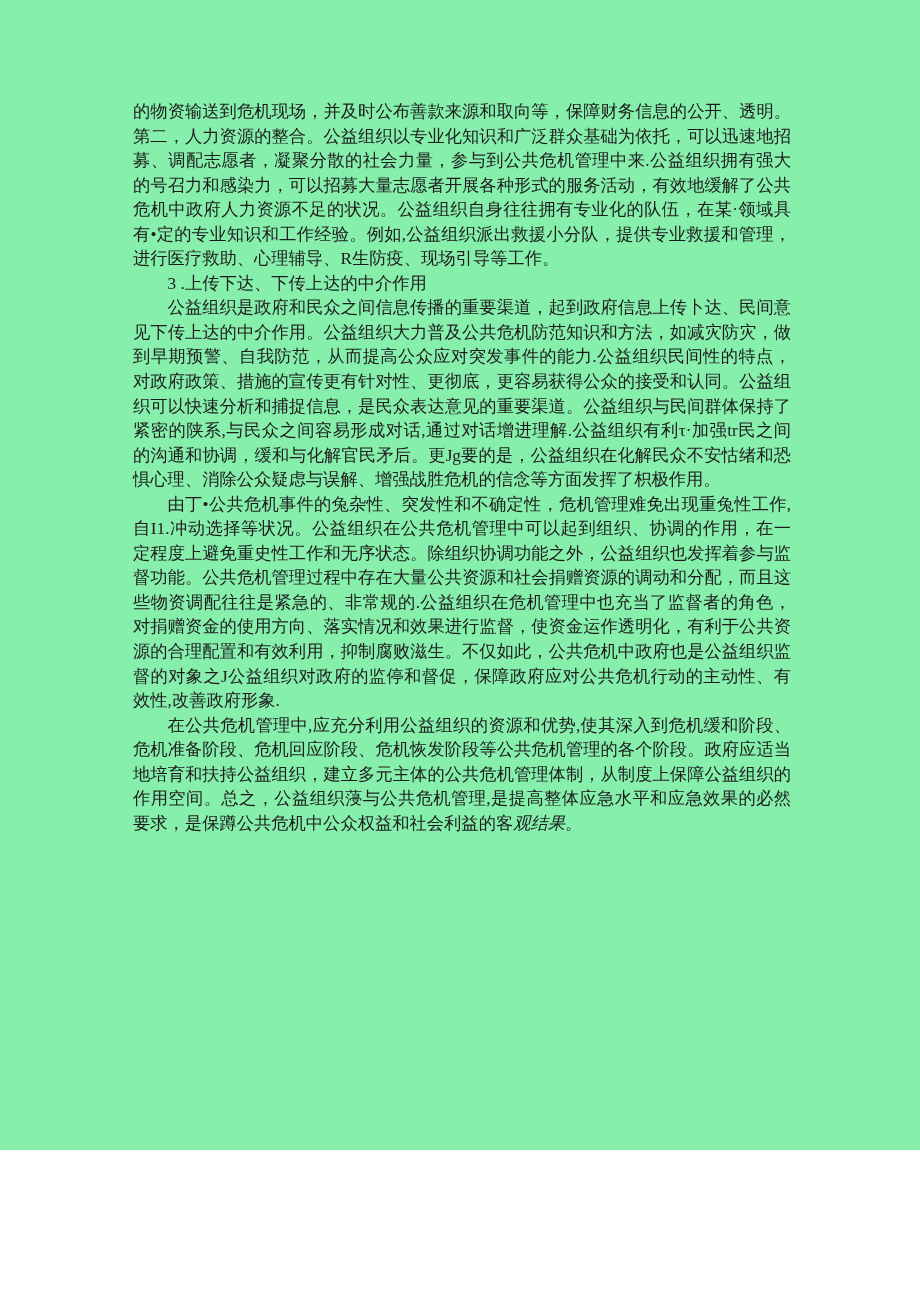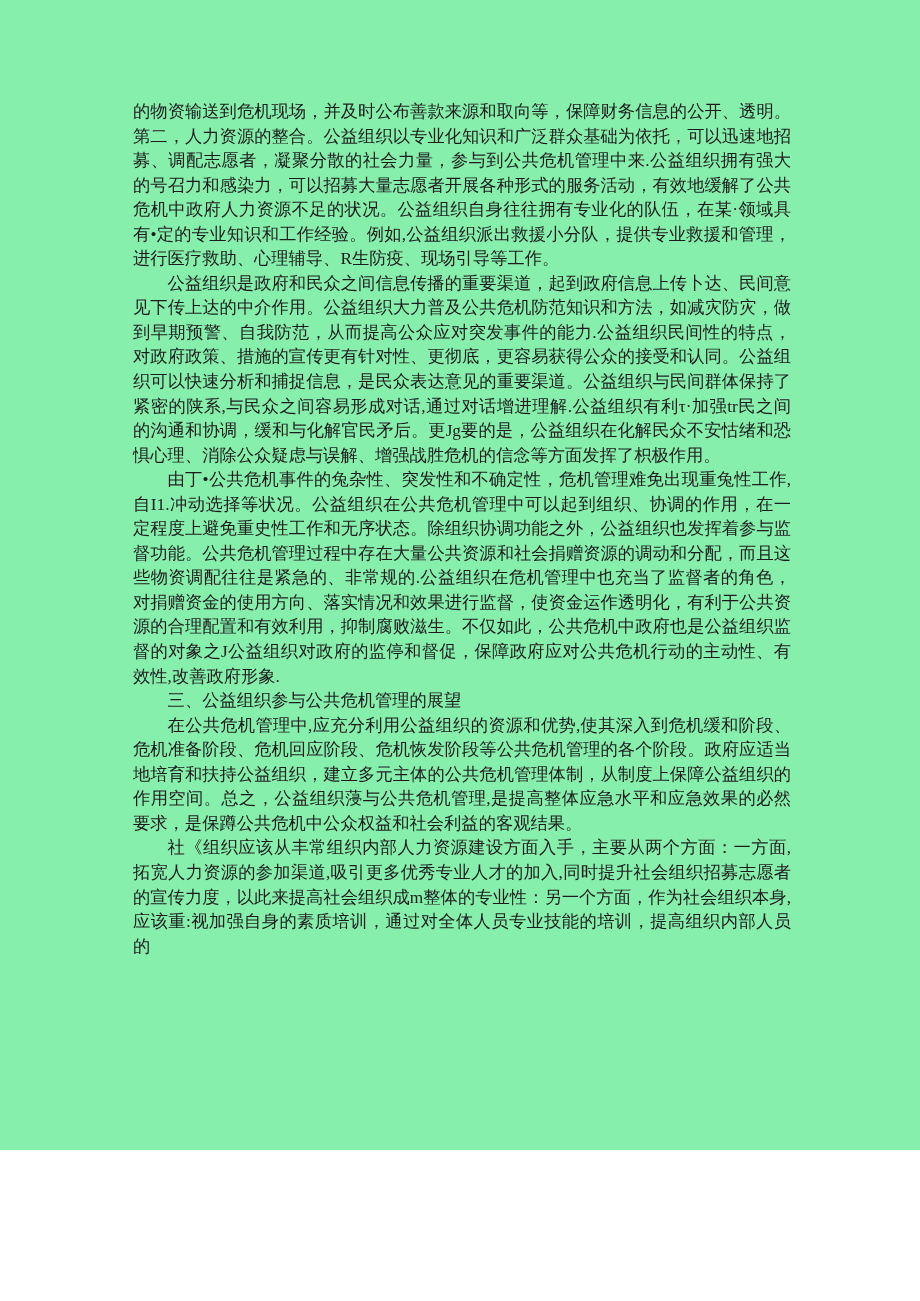--- a/index.html
+++ b/index.html
@@ -27,39 +27,39 @@
   }
   .text-block p {
     margin: 0;
     padding: 0;
     text-indent: 2em;
   }
   .text-block p.cont {
     text-indent: 0;
   }
   .italic {
+    font-style: italic;
   }
 </style>
 </head>
 <body>
 
 <div class="page">
   <div class="text-block">
 
     <p class="cont">的物资输送到危机现场，并及时公布善款来源和取向等，保障财务信息的公开、透明。第二，人力资源的整合。公益组织以专业化知识和广泛群众基础为依托，可以迅速地招募、调配志愿者，凝聚分散的社会力量，参与到公共危机管理中来.公益组织拥有强大的号召力和感染力，可以招募大量志愿者开展各种形式的服务活动，有效地缓解了公共危机中政府人力资源不足的状况。公益组织自身往往拥有专业化的队伍，在某·领域具有•定的专业知识和工作经验。例如,公益组织派出救援小分队，提供专业救援和管理，进行医疗救助、心理辅导、R生防疫、现场引导等工作。</p>
 
 
 
+    <p>3 .上传下达、下传上达的中介作用</p>
 
     <p>公益组织是政府和民众之间信息传播的重要渠道，起到政府信息上传卜达、民间意见下传上达的中介作用。公益组织大力普及公共危机防范知识和方法，如减灾防灾，做到早期预警、自我防范，从而提高公众应对突发事件的能力.公益组织民间性的特点，对政府政策、措施的宣传更有针对性、更彻底，更容易获得公众的接受和认同。公益组织可以快速分析和捕捉信息，是民众表达意见的重要渠道。公益组织与民间群体保持了紧密的陕系,与民众之间容易形成对话,通过对话增进理解.公益组织有利τ·加强tr民之间的沟通和协调，缓和与化解官民矛后。更Jg要的是，公益组织在化解民众不安怙绪和恐惧心理、消除公众疑虑与误解、增强战胜危机的信念等方面发挥了枳极作用。</p>
 
 
     <p>由丁•公共危机事件的兔杂性、突发性和不确定性，危机管理难免出现重兔性工作,自I1.冲动选择等状况。公益组织在公共危机管理中可以起到组织、协调的作用，在一定程度上避免重史性工作和无序状态。除组织协调功能之外，公益组织也发挥着参与监督功能。公共危机管理过程中存在大量公共资源和社会捐赠资源的调动和分配，而且这些物资调配往往是紧急的、非常规的.公益组织在危机管理中也充当了监督者的角色，对捐赠资金的使用方向、落实情况和效果进行监督，使资金运作透明化，有利于公共资源的合理配置和有效利用，抑制腐败滋生。不仅如此，公共危机中政府也是公益组织监督的对象之J公益组织对政府的监停和督促，保障政府应对公共危机行动的主动性、有效性,改善政府形象.</p>
 
-    <p>三、公益组织参与公共危机管理的展望</p>
 
 
     <p><span>在公共危机管理中,应充分利用公益组织的资源和优势,使其深入到危机缓和阶段、危机准备阶段、危机回应阶段、危机恢发阶段等公共危机管理的各个阶段。政府应适当地培育和扶持公益组织，建立多元主体的公共危机管理体制，从制度上保障公益组织的作用空间。总之，公益组织蓡与公共危机管理,是提高整体应急水平和应急效果的必然要求，是保蹲公共危机中公众权益和社会利益的客</span><span class="italic">观结果</span><span>。</span></p>
 
-    <p>社《组织应该从丰常组织内部人力资源建设方面入手，主要从两个方面：一方面,拓宽人力资源的参加渠道,吸引更多优秀专业人才的加入,同时提升社会组织招募志愿者的宣传力度，以此来提高社会组织成m整体的专业性：另一个方面，作为社会组织本身,应该重:视加强自身的素质培训，通过对全体人员专业技能的培训，提高组织内部人员的</p>
 
   </div>
 </div>
 
 </body></html>

